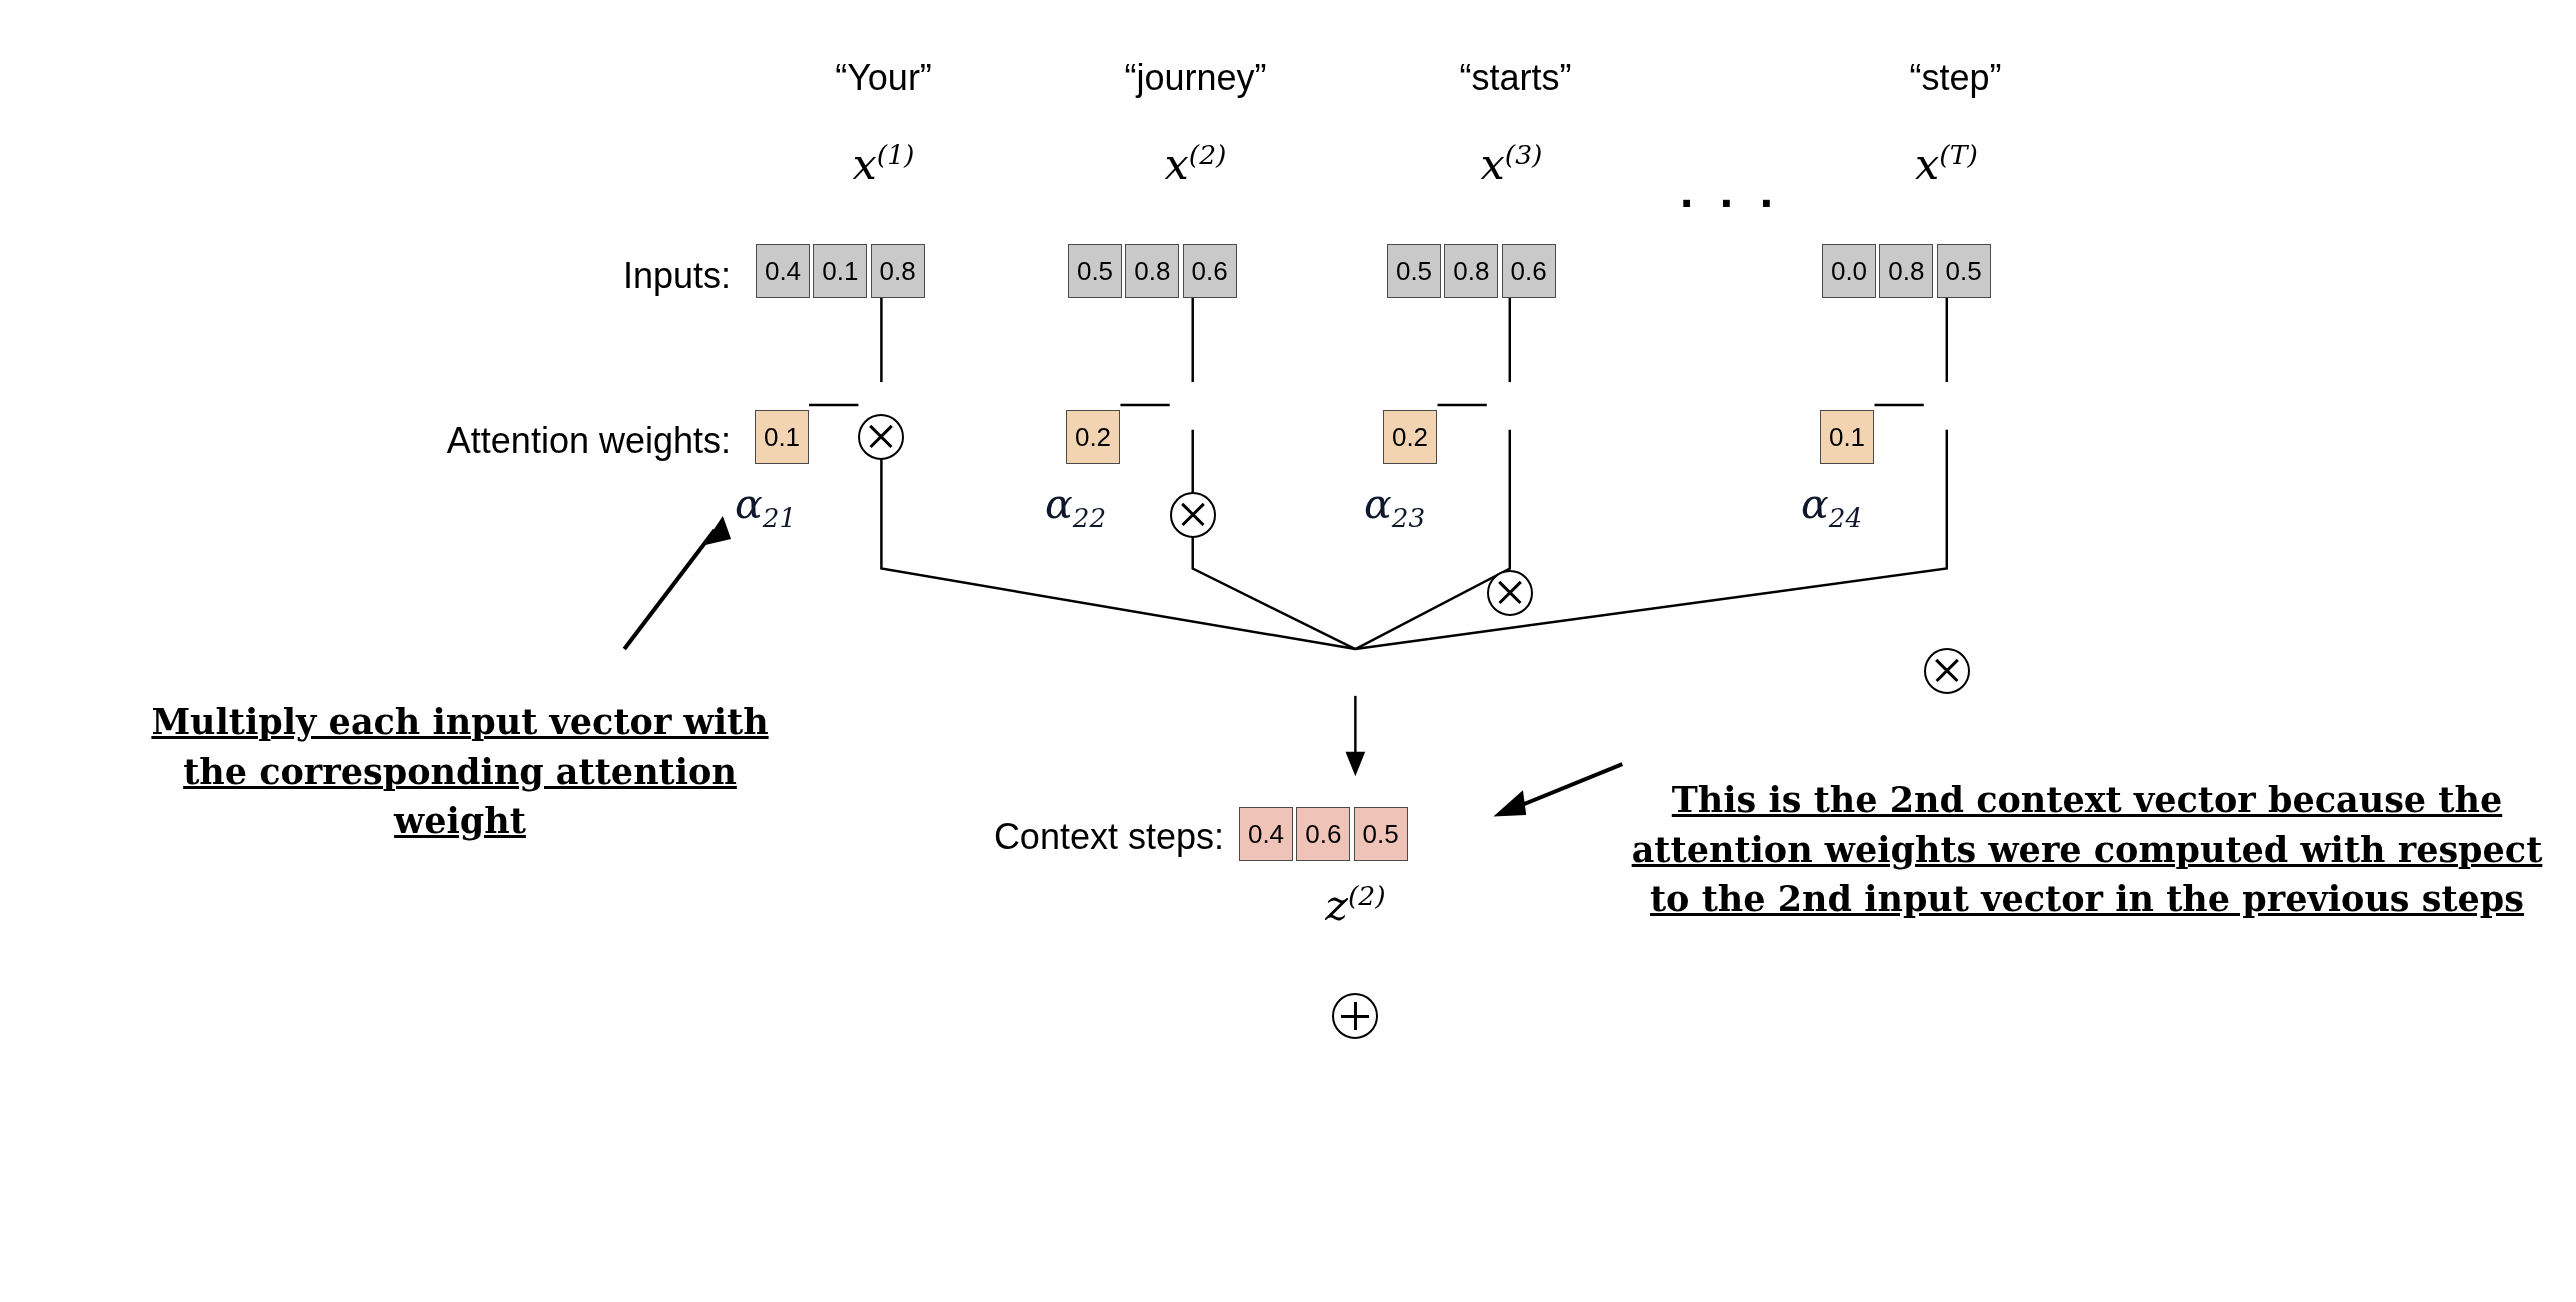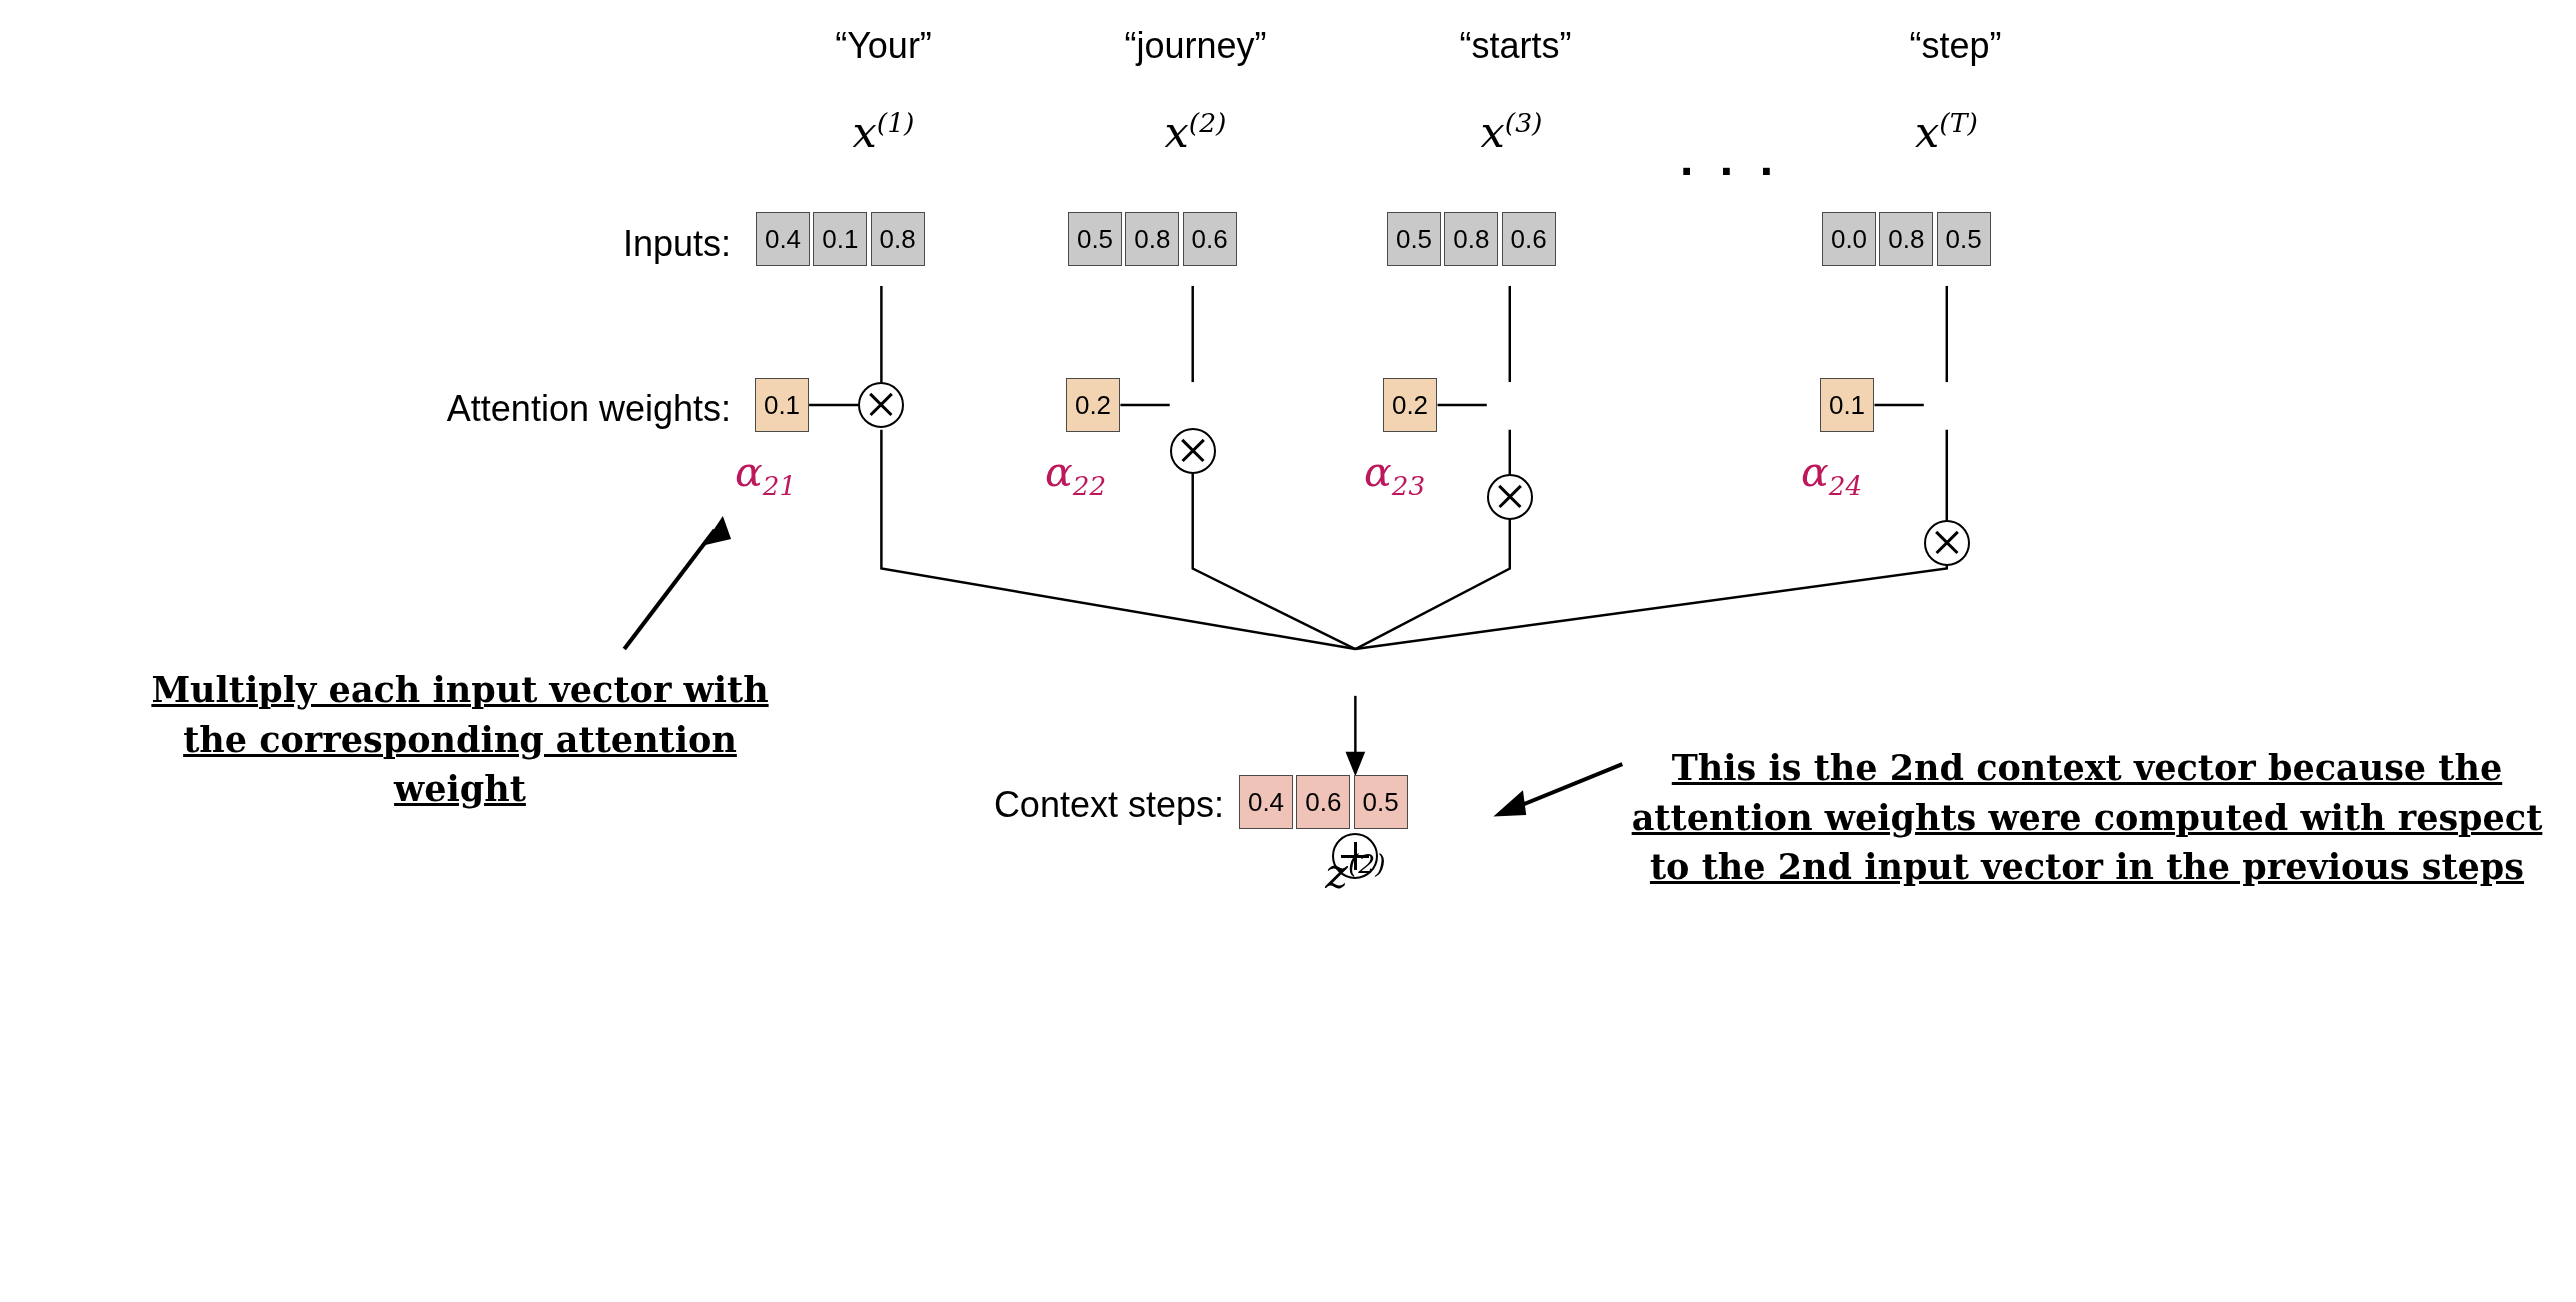--- a/index.html
+++ b/index.html
@@ -13,21 +13,21 @@
     position: relative;
     font-family: "Liberation Sans", sans-serif;
     overflow: hidden;
   }
   #stage {
     position: absolute;
     left: 0; top: 0;
     width: 2576px;
     height: 1303px;
   }
-  .abs { position: absolute; }
+  .abs { position: absolute; margin-top: 32px; }
 
   
   .word-label {
     font-family: "Liberation Sans", sans-serif;
     font-size: 36px;
     color: #000;
     text-align: center;
     white-space: nowrap;
   }
   
@@ -102,21 +102,21 @@
   .op-x .bar1 { transform: rotate(45deg); }
   .op-x .bar2 { transform: rotate(-45deg); }
   .op-plus .bar1 { width: 28px; height: 2.5px; left: 6.6px; top: 20px; }
   .op-plus .bar2 { width: 2.5px; height: 28px; left: 20px; top: 6.6px; }
 
   
   .alpha-label {
     font-family: "DejaVu Serif", serif;
     font-style: italic;
     font-size: 41px;
-    color: #be185d;
+    color: #0f172a;
     white-space: nowrap;
   }
   .alpha-label sub {
     font-size: 0.64em;
     font-style: italic;
     vertical-align: sub;
   }
 
   
   .note {

